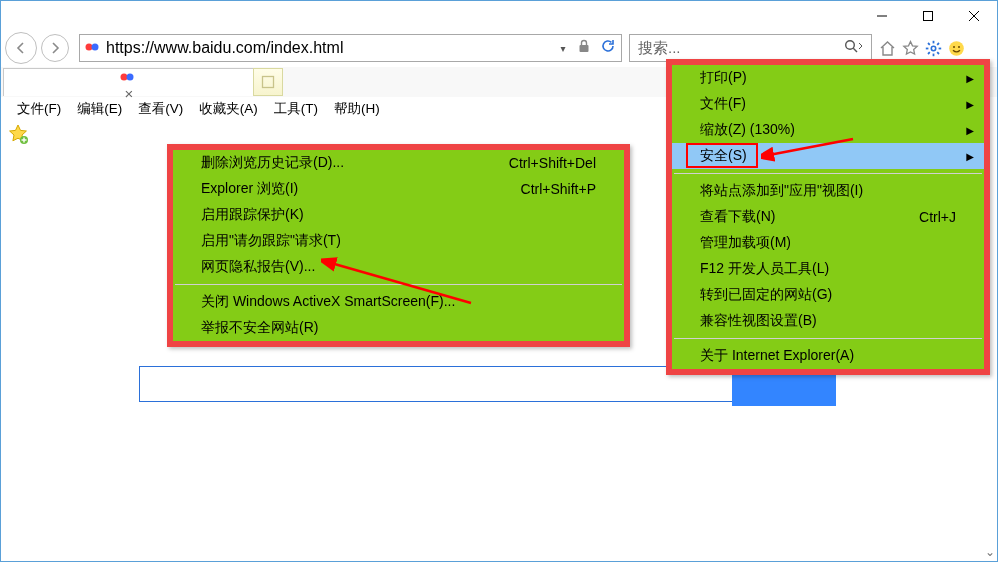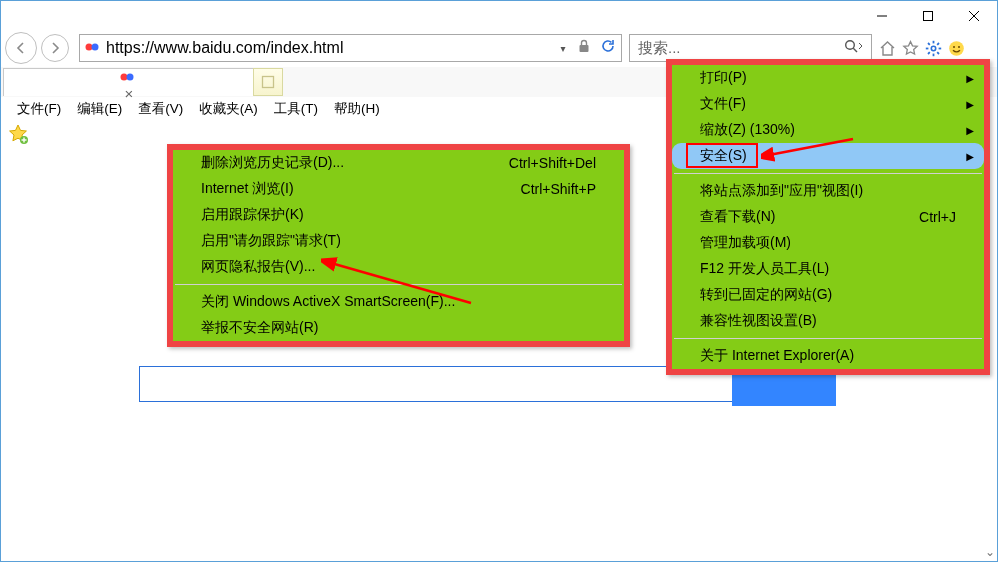--- a/index.html
+++ b/index.html
@@ -56,21 +56,21 @@
   
   .bdsearch { position:absolute; left:138px; top:365px; width:594px; height:36px; border:1px solid #2b70d9; background:#fff; }
   .bdbtn { position:absolute; left:731px; top:365px; width:104px; height:40px; background:#3385ff; }
 
   
   .menu { position:absolute; background:#84cc16; border:6px solid #ef4444; box-shadow:2px 2px 4px rgba(0,0,0,.25); font-size:14px; }
   .mi { height:26px; display:flex; align-items:center; padding:0 28px 0 28px; position:relative; white-space:nowrap; }
   .mi .sc { position:absolute; right:28px; color:#000; }
   .mi .arrow { position:absolute; right:10px; font-size:10px; color:#000; }
   .msep { height:1px; background:#d0d0d0; margin:4px 2px; }
-  .mi.hl { background:#90c8f6;border-radius:9px; }
+  .mi.hl { background:#90c8f6; }
   .box-red { position:absolute; border:2px solid #ff0000; pointer-events:none; }
 
   .tools-menu { left:665px; top:58px; width:324px; }
   .sec-menu   { left:166px; top:143px; width:463px; }
 
   
   .redarrow { position:absolute; pointer-events:none; }
 
   
   .scrollchev { position:absolute; right:2px; bottom:2px; color:#777; font-size:12px; }
@@ -266,21 +266,21 @@
       <span>关于 Internet Explorer(A)</span>
     </div>
   </div>
 
   <div class="menu sec-menu">
     <div class="mi">
       <span>删除浏览历史记录(D)...</span>
       <span class="sc">Ctrl+Shift+Del</span>
     </div>
     <div class="mi">
-      <span>Internet 浏览(I)</span>
+      <span>Explorer 浏览(I)</span>
       <span class="sc">Ctrl+Shift+P</span>
     </div>
     <div class="mi">
       <span>启用跟踪保护(K)</span>
     </div>
     <div class="mi">
       <span>启用"请勿跟踪"请求(T)</span>
     </div>
     <div class="mi">
       <span>网页隐私报告(V)...</span>

